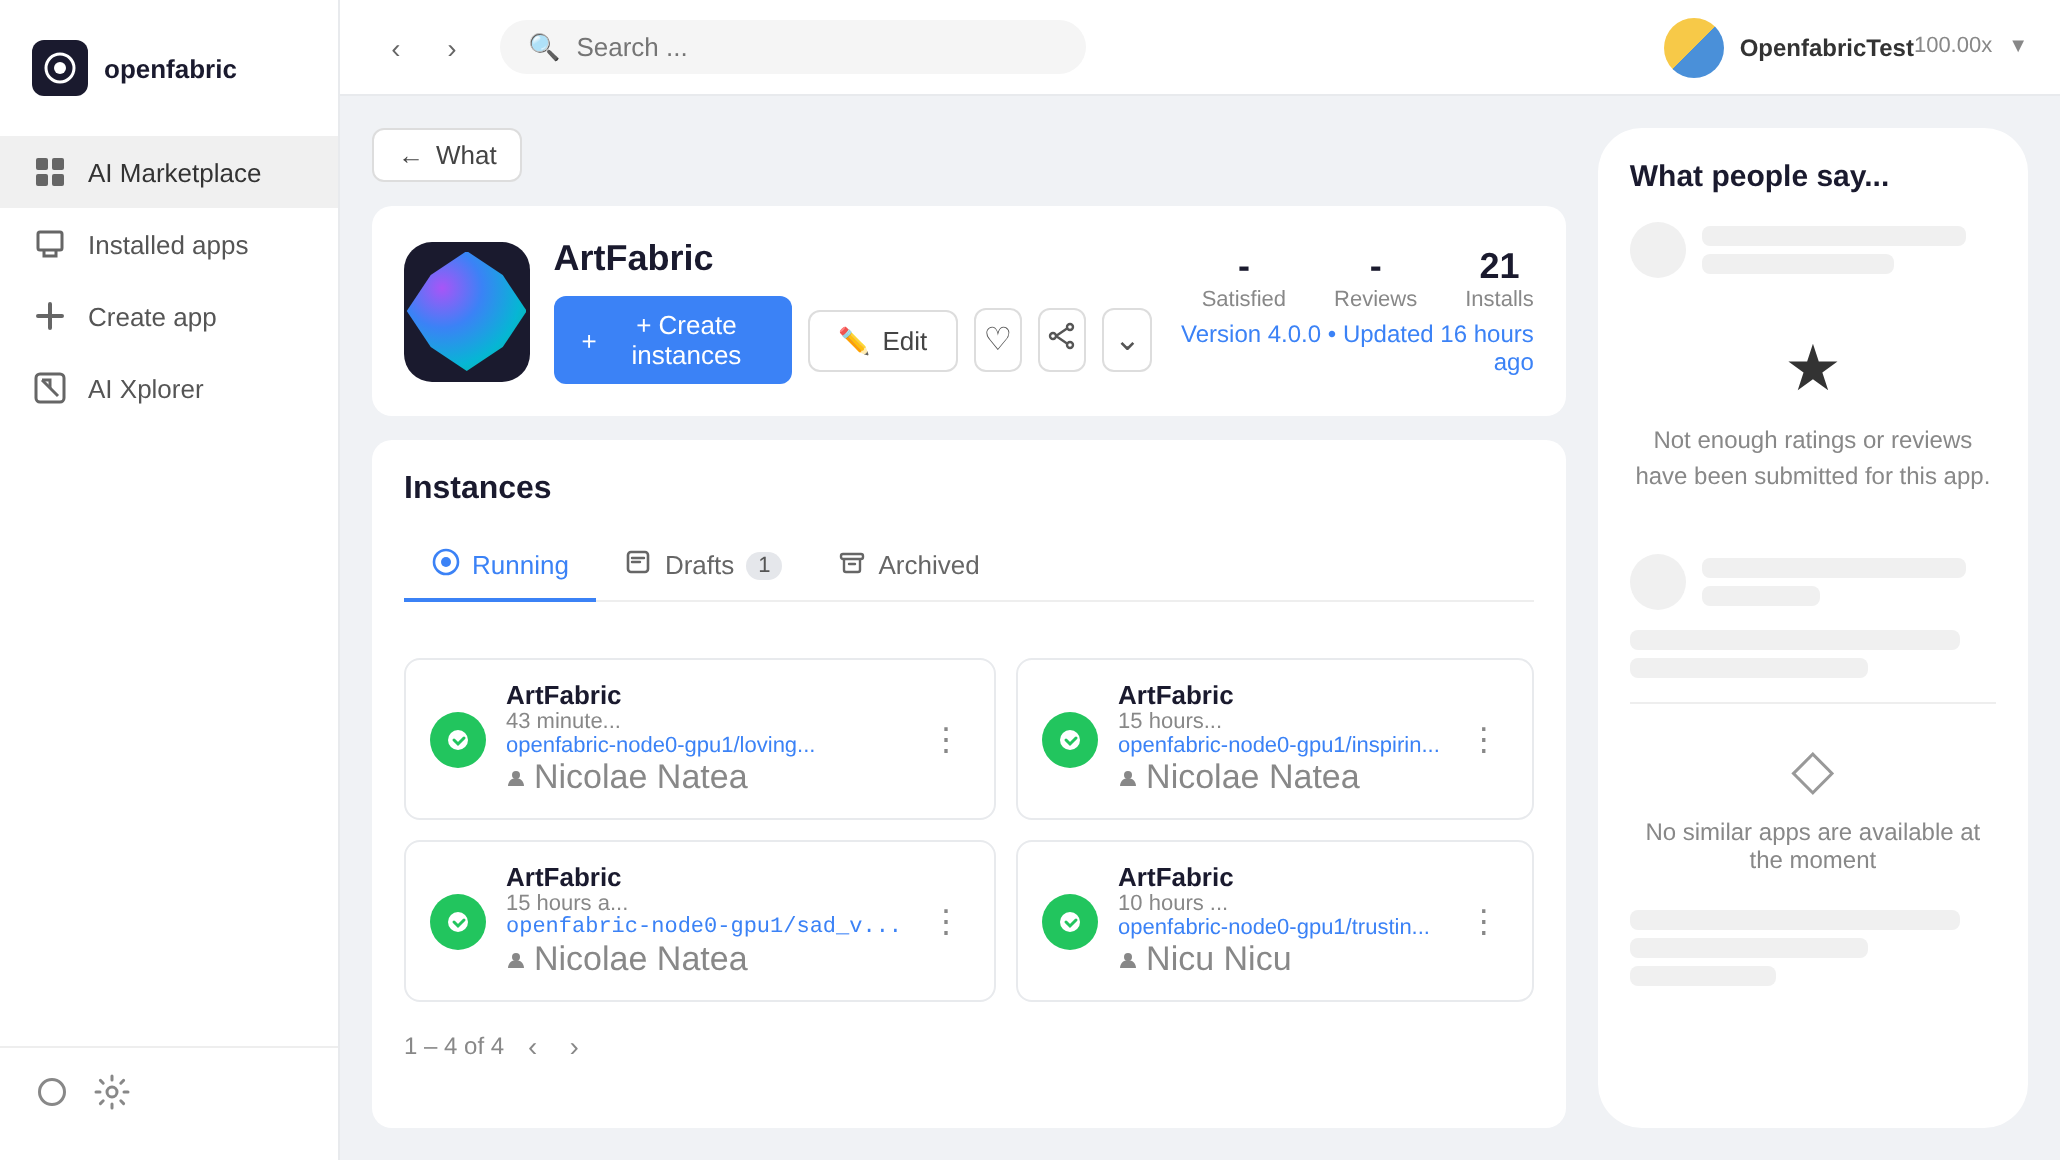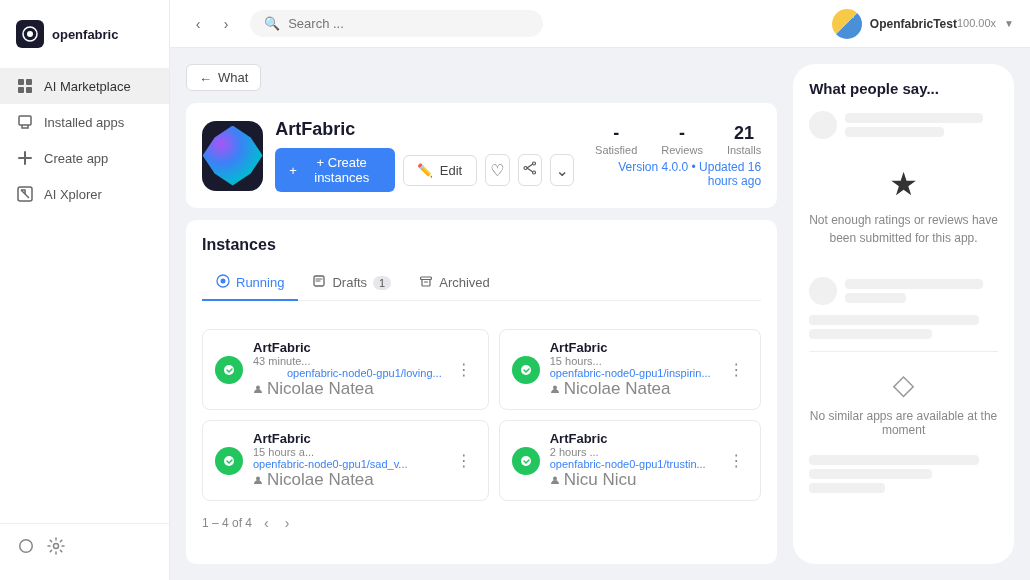--- a/index.html
+++ b/index.html
@@ -358,21 +358,21 @@
           <div class="instance-card">
             <div class="instance-status">
               <svg width="14" height="14" viewBox="0 0 14 14" fill="white">
                 <circle cx="7" cy="7" r="5" fill="white"></circle>
                 <path d="M5 7l2 2 3-3" stroke="#22c55e" stroke-width="1.5" stroke-linecap="round"></path>
               </svg>
             </div>
             <div class="instance-info">
               <div class="instance-name">ArtFabric</div>
               <div class="instance-time">43 minute...</div>
-              <div class="instance-url" style="color:#3b82f6;margin-left:34px;">openfabric-node0-gpu1/loving...</div>
+              <div class="instance-url" style="color:#3b82f6;">openfabric-node0-gpu1/loving...</div>
               <div class="instance-user">
                 <svg width="10" height="10" viewBox="0 0 10 10" fill="#888">
                     <circle cx="5" cy="3.5" r="2"></circle>
                     <path d="M1 9c0-2.2 1.8-4 4-4s4 1.8 4 4" fill="#888"></path>
                   </svg>
                 <span>Nicolae Natea</span>
               </div>
             </div>
             <div class="instance-more">⋮</div>
           </div>
@@ -402,42 +402,42 @@
           <div class="instance-card">
             <div class="instance-status">
               <svg width="14" height="14" viewBox="0 0 14 14" fill="white">
                 <circle cx="7" cy="7" r="5" fill="white"></circle>
                 <path d="M5 7l2 2 3-3" stroke="#22c55e" stroke-width="1.5" stroke-linecap="round"></path>
               </svg>
             </div>
             <div class="instance-info">
               <div class="instance-name">ArtFabric</div>
               <div class="instance-time">15 hours a...</div>
-              <div class="instance-url" style="color:#3b82f6;">openfabric-node0-gpu1/sad_v...</div>
+              <div class="instance-url" style="color:#3b82f6;font-family:Liberation Mono, monospace;">openfabric-node0-gpu1/sad_v...</div>
               <div class="instance-user">
                 <svg width="10" height="10" viewBox="0 0 10 10" fill="#888">
                     <circle cx="5" cy="3.5" r="2"></circle>
                     <path d="M1 9c0-2.2 1.8-4 4-4s4 1.8 4 4" fill="#888"></path>
                   </svg>
                 <span>Nicolae Natea</span>
               </div>
             </div>
             <div class="instance-more">⋮</div>
           </div>
 
           <div class="instance-card">
             <div class="instance-status">
               <svg width="14" height="14" viewBox="0 0 14 14" fill="white">
                 <circle cx="7" cy="7" r="5" fill="white"></circle>
                 <path d="M5 7l2 2 3-3" stroke="#22c55e" stroke-width="1.5" stroke-linecap="round"></path>
               </svg>
             </div>
             <div class="instance-info">
               <div class="instance-name">ArtFabric</div>
-              <div class="instance-time">2 hours ...</div>
+              <div class="instance-time">10 hours ...</div>
               <div class="instance-url" style="color:#3b82f6;">openfabric-node0-gpu1/trustin...</div>
               <div class="instance-user">
                 <svg width="10" height="10" viewBox="0 0 10 10" fill="#888">
                     <circle cx="5" cy="3.5" r="2"></circle>
                     <path d="M1 9c0-2.2 1.8-4 4-4s4 1.8 4 4" fill="#888"></path>
                   </svg>
                 <span>Nicu Nicu</span>
               </div>
             </div>
             <div class="instance-more">⋮</div>

